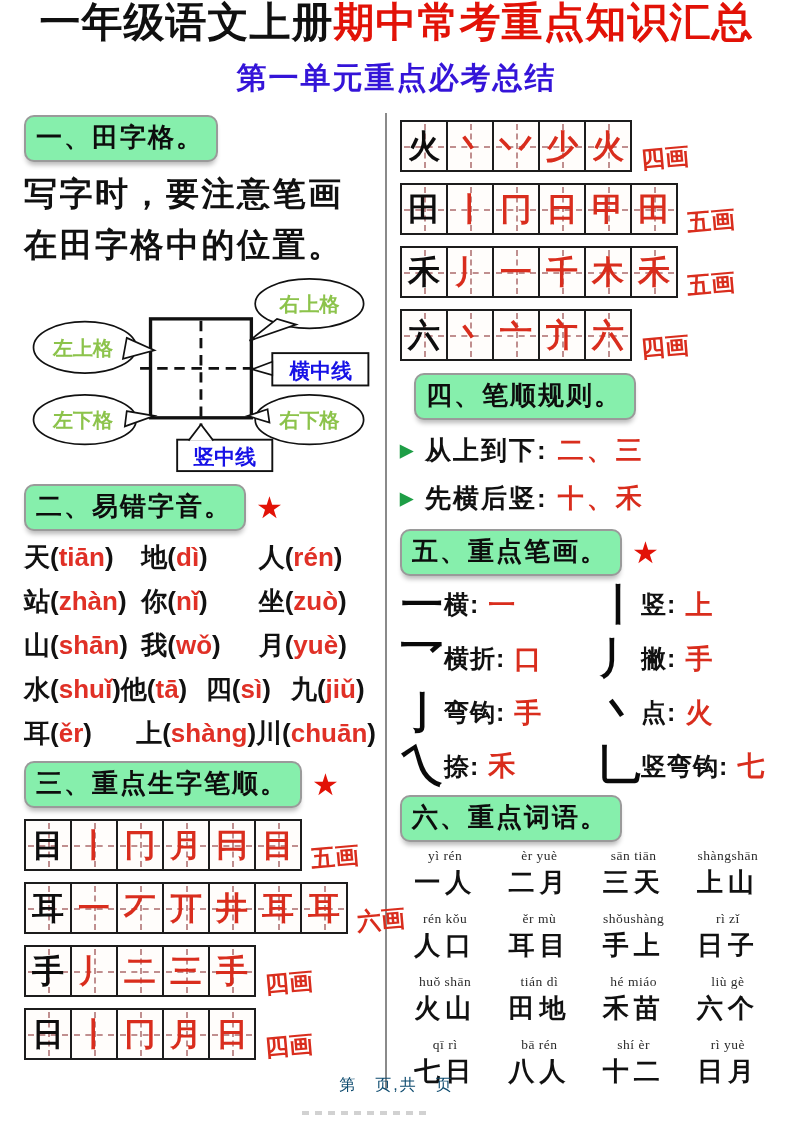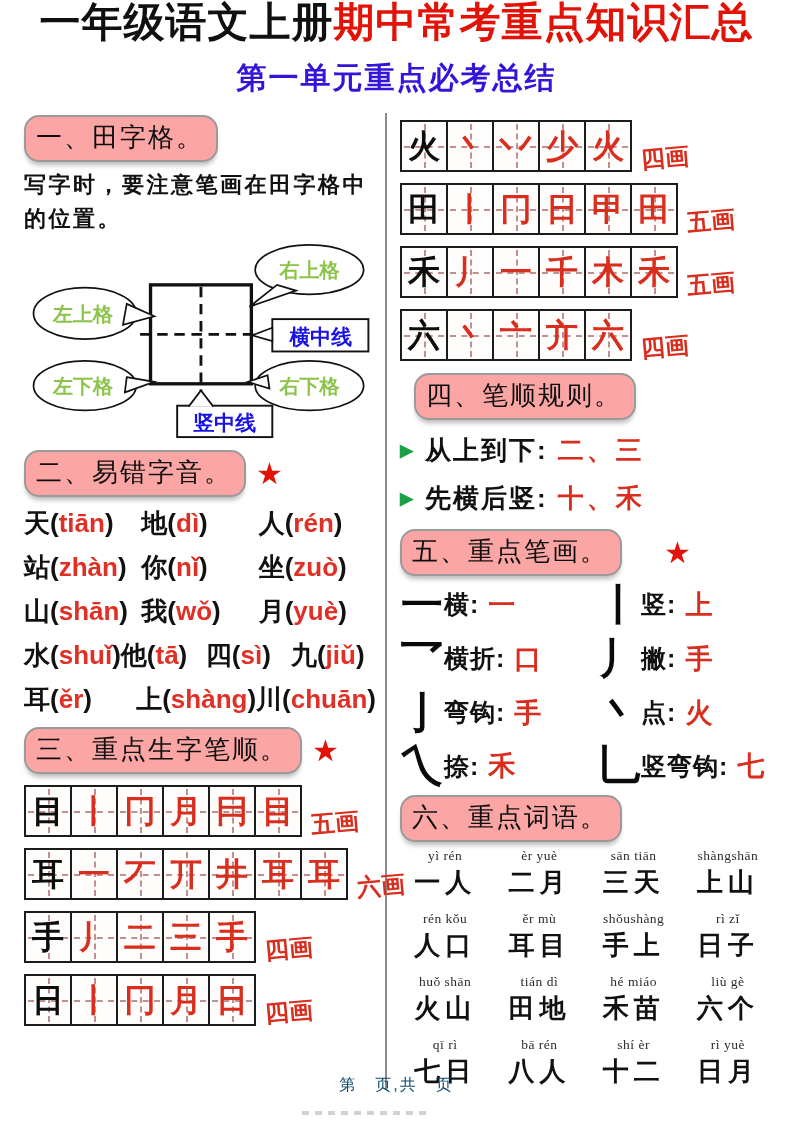--- a/index.html
+++ b/index.html
@@ -13,28 +13,28 @@
   .title .t-black{color:#101010;}
   .title .t-red{color:#e21207;}
   .subtitle{ text-align:center; margin-top:13px; font-size:30px; font-weight:900; color:#3414d8; letter-spacing:2px;}
   
   .cols{ display:flex; margin-top:14px; padding:0 20px 0 24px;}
   .col-left{ width:352px; flex:none;}
   .col-right{ flex:1; border-left:2px solid #8a8a8a; padding-left:13px; margin-left:9px; min-height:905px;}
   
   .sec-line{ display:flex; align-items:center; margin:2px 0 6px 0;}
   .sec-box{
-    display:inline-block; background:#fca5a5; border:2px solid #9a9a9a; border-radius:15px;
-    padding:3px 12px 5px 10px; font-size:26px; font-weight:400; color:#0d0d0d; letter-spacing:2px;
+    display:inline-block; background:#86efac; border:2px solid #9a9a9a; border-radius:10px;
+    padding:3px 12px 5px 10px; font-size:26px; font-weight:700; color:#0d0d0d; letter-spacing:2px;
     box-shadow:0 5px 5px -2px rgba(0,0,0,0.28);
     white-space:nowrap;
   }
   .star{ color:#e21207; font-size:30px; margin-left:10px; line-height:1;}
   
-  .para{ font-size:22px; line-height:1.55; letter-spacing:2.5px; margin:6px 0 0 0; font-weight:600;}
+  .para{ font-size:33px; line-height:1.55; letter-spacing:2.5px; margin:6px 0 0 0; font-weight:600;}
   
   .diagram{ margin-top:2px;}
   
   .pin-list{ margin-top:4px;}
   .pin-row{ display:flex; margin:9px 0; font-size:26px; font-weight:600;}
   .pin-item{ flex:1; white-space:nowrap;}
   .pin-ch{ color:#111;}
   .pin-py{ color:#e03026;}
   .pin-par{ color:#111;}
   
@@ -362,21 +362,21 @@
             <span class="rule-label">从上到下:</span>
             <span class="rule-ex">二、三</span>
           </div>
           <div class="rule-line">
             <span class="bullet">▶</span>
             <span class="rule-label">先横后竖:</span>
             <span class="rule-ex">十、禾</span>
           </div>
         </div>
 
-      <div class="sec-line" style="margin-top:10px;gap:32px;">
+      <div class="sec-line" style="margin-top:10px;">
         <span class="sec-box">五、重点笔画。</span>
         <span class="star">★</span>
       </div>
 
       <div class="strokes-grid" id="strokesGrid">
           <div class="stroke-item">
             <span class="glyph">一</span>
             <span class="sname">横:</span>
             <span class="sex">一</span>
           </div>

